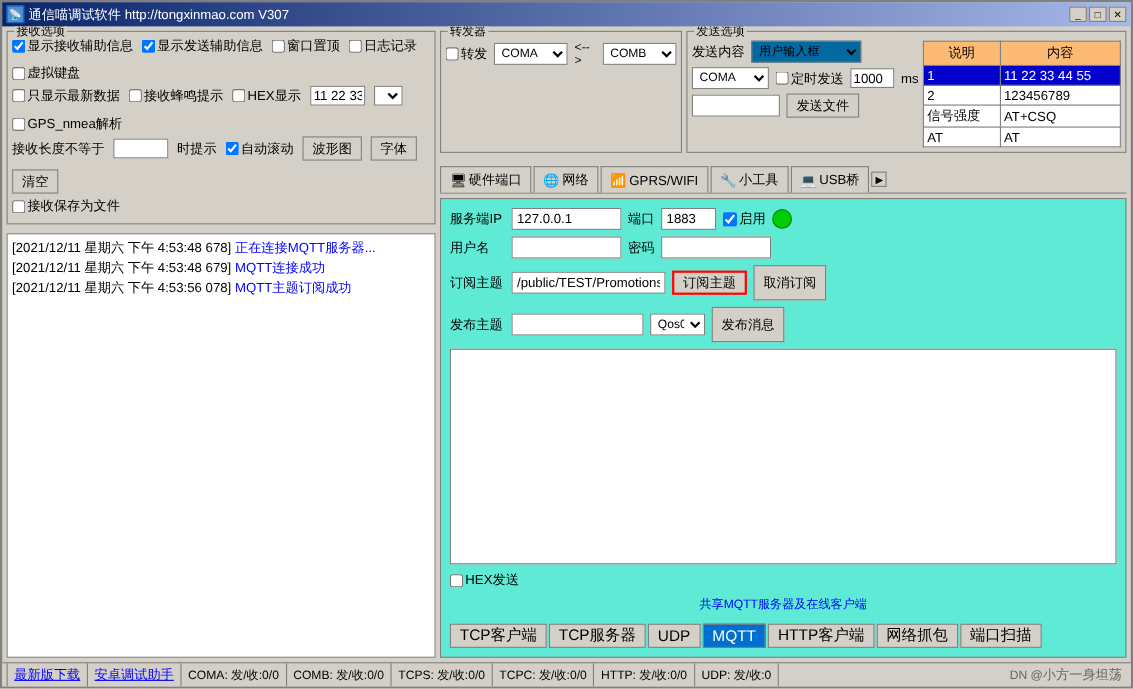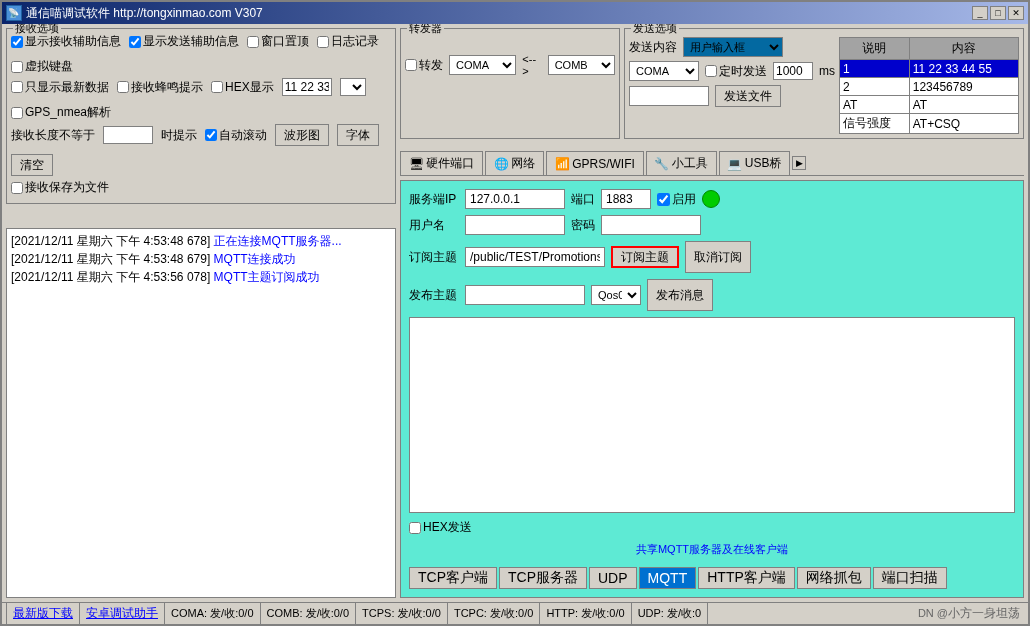--- a/index.html
+++ b/index.html
@@ -11,21 +11,21 @@
     .titlebar { background: linear-gradient(to right, #0a246a, #a6b8e8); height: 22px; display: flex; align-items: center; justify-content: space-between; padding: 0 4px; flex-shrink: 0; }
     .titlebar-left { display: flex; align-items: center; gap: 4px; color: white; font-size: 12px; }
     .titlebar-icon { width: 16px; height: 16px; background: #4a90d9; border: 1px solid #2060a0; display: flex; align-items: center; justify-content: center; font-size: 9px; color: white; }
     .titlebar-buttons { display: flex; gap: 2px; }
     .titlebar-btn { width: 16px; height: 14px; background: #d4d0c8; border: 1px solid #808080; display: flex; align-items: center; justify-content: center; font-size: 9px; cursor: pointer; }
     
     
     .main-content { display: flex; flex: 1; padding: 4px; gap: 4px; overflow: hidden; }
     
     
-    .left-panel { width: 560px; display: flex; flex-direction: column; gap: 20px; }
+    .left-panel { width: 560px; display: flex; flex-direction: column; gap: 4px; }
     .options-row { display: flex; align-items: center; gap: 8px; margin-bottom: 3px; flex-wrap: wrap; }
     .checkbox-item { display: flex; align-items: center; gap: 2px; white-space: nowrap; }
     .checkbox-item input[type=checkbox] { width: 12px; height: 12px; }
     .input-small { width: 60px; height: 18px; border: 1px solid #808080; background: white; padding: 1px 2px; }
     .input-tiny { width: 50px; height: 18px; border: 1px solid #808080; background: white; padding: 1px 2px; }
     .select-small { height: 18px; border: 1px solid #808080; background: white; padding: 0 2px; font-size: 11px; }
     .btn { height: 22px; border: 1px solid #808080; background: #d4d0c8; padding: 0 8px; cursor: pointer; font-size: 12px; display: inline-flex; align-items: center; justify-content: center; white-space: nowrap; }
     
     
     .log-area { flex: 1; border: 1px solid #808080; background: white; padding: 4px; font-size: 11px; overflow-y: auto; min-height: 100px; color: #000; }
@@ -34,21 +34,21 @@
     
     
     .right-panel { flex: 1; display: flex; flex-direction: column; gap: 4px; }
     .forwarder-row { display: flex; align-items: center; gap: 6px; }
     .select-combo { height: 20px; border: 1px solid #808080; background: white; padding: 0 2px; font-size: 11px; width: 70px; }
     .send-row { display: flex; align-items: center; gap: 6px; margin-bottom: 4px; }
     .select-medium { height: 20px; border: 1px solid #808080; background: #0369a1; padding: 0 2px; font-size: 11px; width: 100px; }
     
     
     .msg-table { border: 1px solid #808080; width: 100%; border-collapse: collapse; }
-    .msg-table th { background: #a3a3a3; border: 1px solid #808080; padding: 2px 4px; text-align: center; font-weight: normal; }
+    .msg-table th { background: #fdba74; border: 1px solid #808080; padding: 2px 4px; text-align: center; font-weight: normal; }
     .msg-table td { border: 1px solid #808080; padding: 1px 3px; background: white; height: 18px; }
     .msg-table tr.selected td { background: #0000cc; color: white; }
     
     
     .tabs-bar { display: flex; align-items: center; gap: 2px; border-bottom: 1px solid #808080; margin-top: 4px; }
     .tab-item { display: flex; align-items: center; gap: 2px; padding: 3px 8px; border: 1px solid #808080; background: #d4d0c8; cursor: pointer; font-size: 11px; white-space: nowrap; border-bottom: none; height: 24px; }
     
     
     .mqtt-panel { border: 1px solid #808080; background: #5eead4; flex: 1; padding: 8px; display: flex; flex-direction: column; gap: 6px; }
     .field-row { display: flex; align-items: center; gap: 6px; }
@@ -183,21 +183,21 @@
           <span>[2021/12/11 星期六 下午 4:53:56 078]</span>
           <span class="log-blue">MQTT主题订阅成功</span>
         </div>
       </div>
     </div>
 
     <div class="right-panel">
 
       <div style="display:flex; gap:4px;">
 
-        <div class="section-group" style="min-width:220px; padding-top:24px;">
+        <div class="section-group" style="min-width:220px; padding-top:8px;">
           <span class="section-group-title">转发器</span>
           <div class="forwarder-row">
             <label class="checkbox-item">
               <input type="checkbox" style="">
               <span>转发</span>
             </label>
             <select class="select-combo">
               <option>COMA</option>
             </select>
             <span style="font-size:11px;">&lt;--&gt;</span>
@@ -245,26 +245,26 @@
                 <tbody>
                   <tr class="selected">
                     <td>1</td>
                     <td>11 22 33 44 55</td>
                   </tr>
                   <tr>
                     <td>2</td>
                     <td>123456789</td>
                   </tr>
                   <tr>
+                    <td>信号强度</td>
+                    <td>AT+CSQ</td>
+                  </tr>
+                  <tr>
                     <td>AT</td>
                     <td>AT</td>
-                  </tr>
-                  <tr>
-                    <td>信号强度</td>
-                    <td>AT+CSQ</td>
                   </tr>
                 </tbody>
               </table>
             </div>
           </div>
         </div>
       </div>
 
       <div class="tabs-bar">
         <div class="tab-item">

